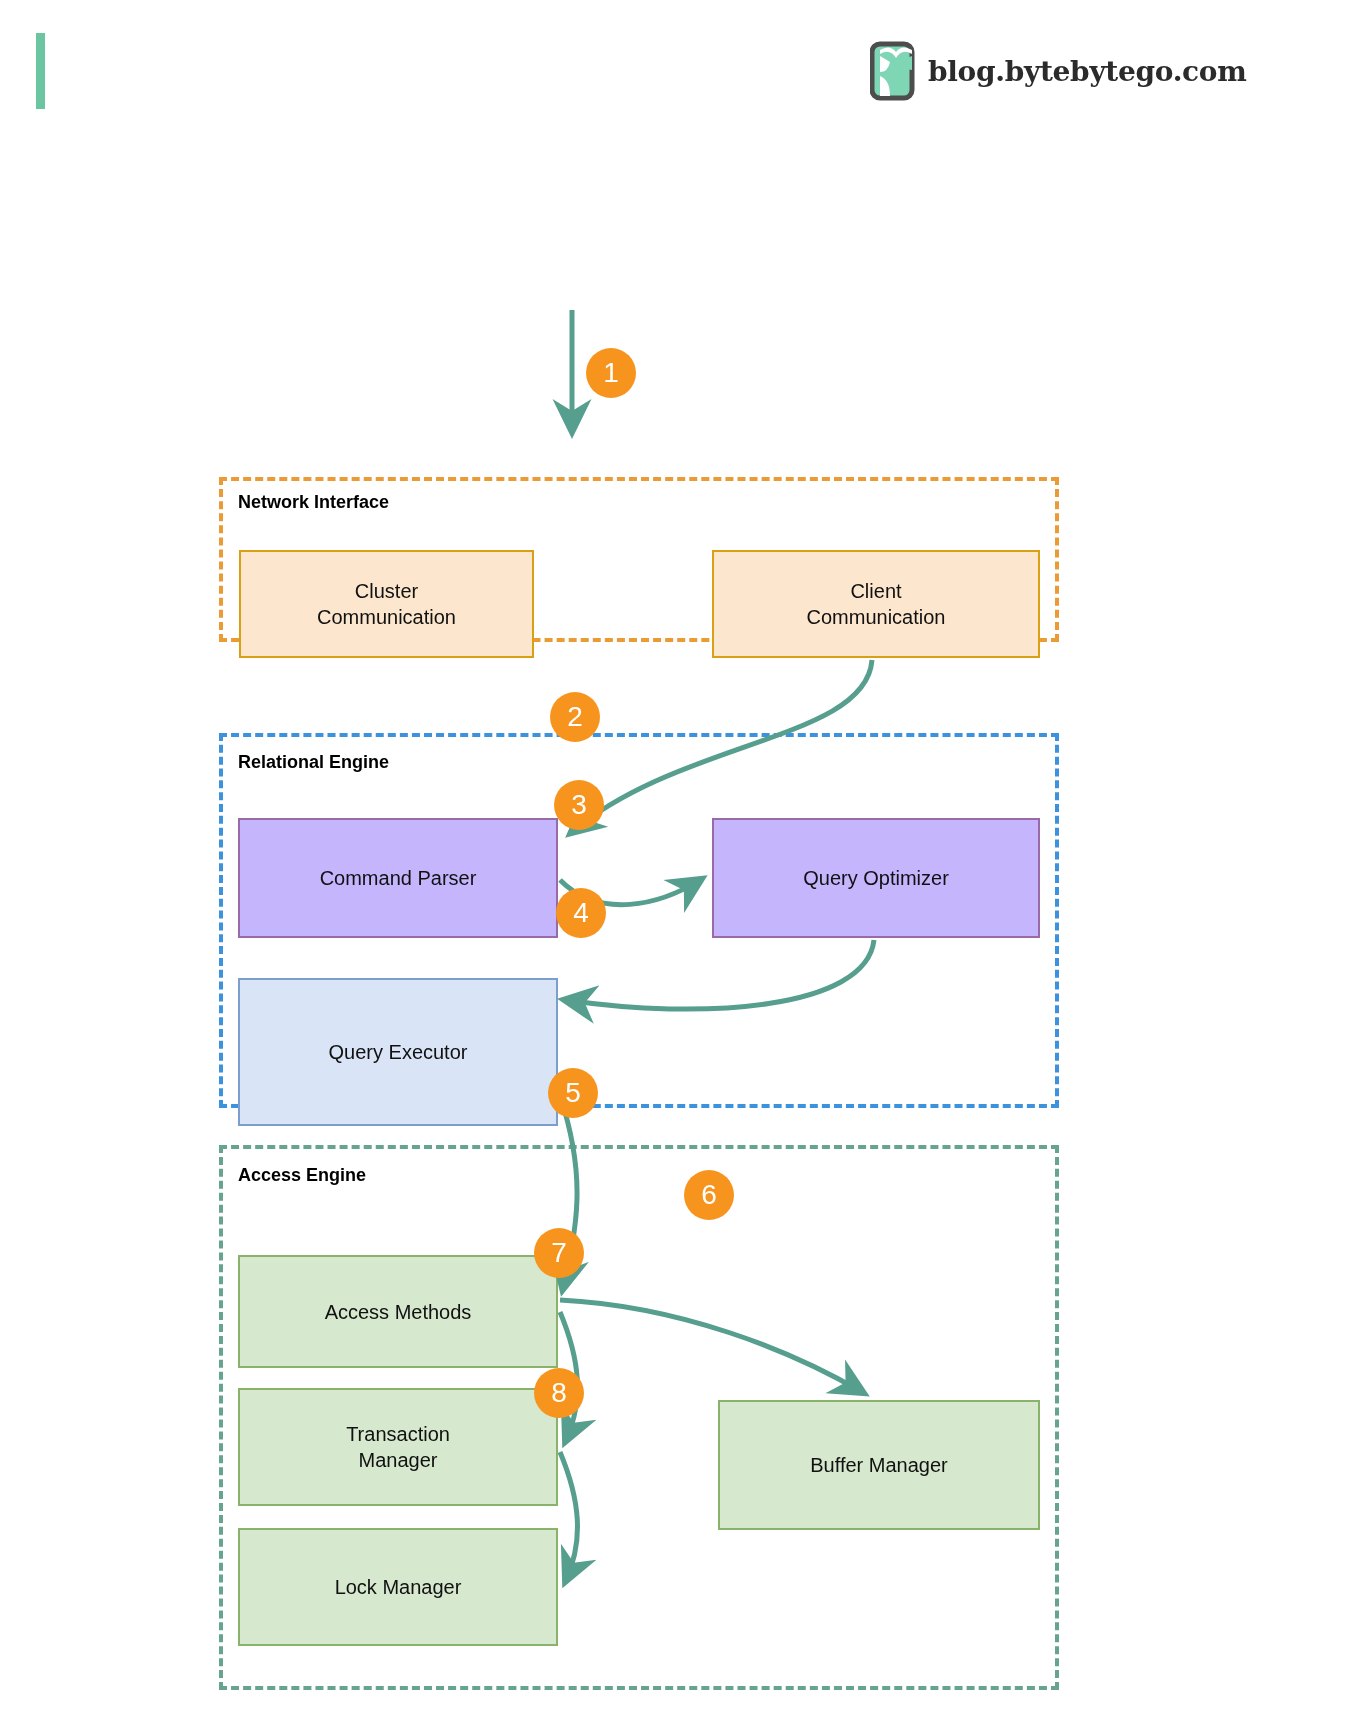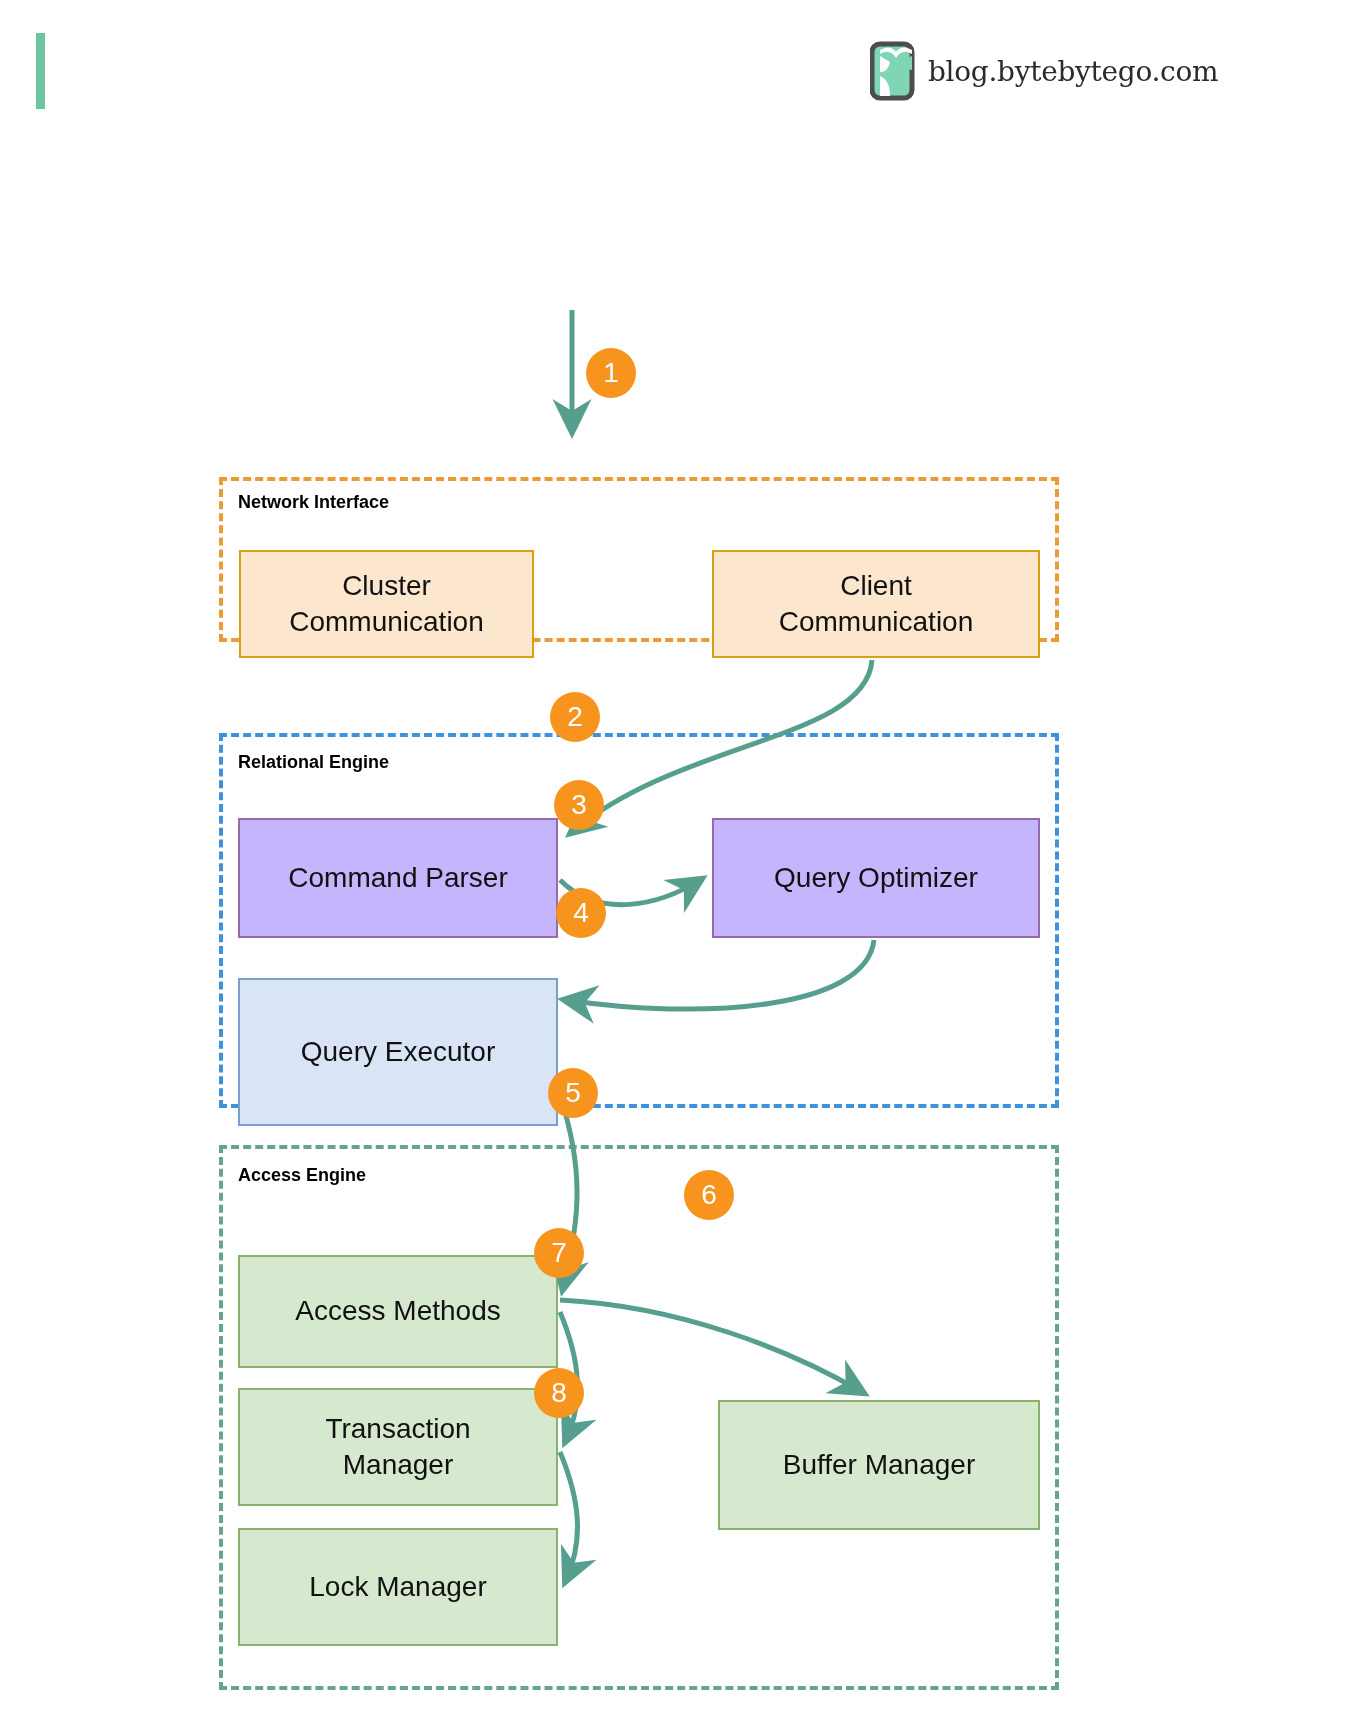--- a/index.html
+++ b/index.html
@@ -41,21 +41,21 @@
   .brand {
     position: absolute;
     left: 870px; top: 40px;
     display: flex;
     align-items: center;
     gap: 6px;
   }
   .brand-logo { width: 52px; height: 62px; display: block; }
   .brand-text {
     font-size: 28px;
-    font-weight: 400;
+    font-weight: 700;
     color: #2b2b2b;
     font-family: "DejaVu Serif", serif;
     letter-spacing: -0.3px;
     white-space: nowrap;
   }
 
   
   .group {
     position: absolute;
     border-style: dashed;
@@ -72,21 +72,21 @@
 
   
   .node {
     position: absolute;
     border-width: 2px;
     border-style: solid;
     display: flex;
     align-items: center;
     justify-content: center;
     text-align: center;
-    font-size: 28px;
+    font-size: 20px;
     line-height: 1.3;
     color: #111111;
     padding: 4px 20px;
   }
   .node.peach  { background: #fce6cd; border-color: #d9a013; }
   .node.lilac  { background: #c4b5fd; border-color: #9a6aa8; }
   .node.blue   { background: #d9e5f7; border-color: #7b9ecf; }
   .node.green  { background: #d6e8cd; border-color: #89b36b; }
 
   

